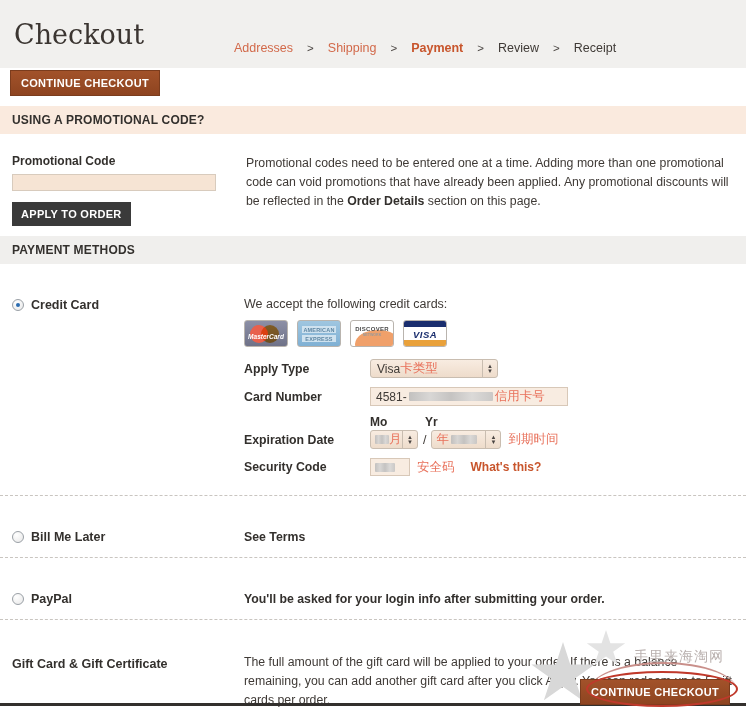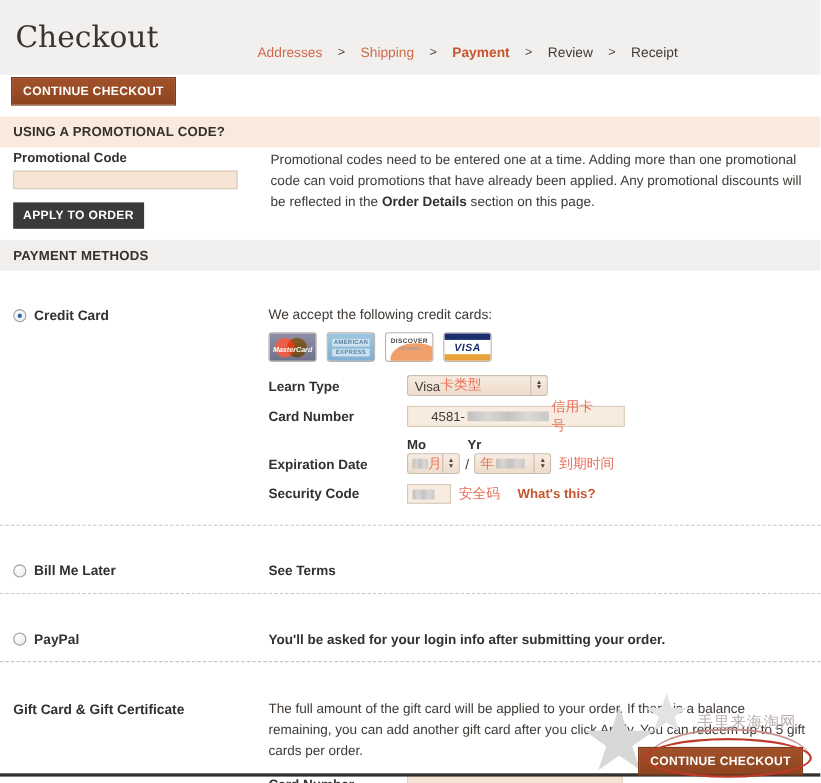--- a/index.html
+++ b/index.html
@@ -95,21 +95,21 @@
     color: #33302d;
     letter-spacing: 0.2px;
     padding: 7px 12px;
   }
   .sec-head.promo { background: #faeade; }
   .sec-head.methods { background: #f0efed; margin-top: 2px; }
 
   
   .promo-body {
     display: flex;
-    padding: 2px 12px 8px 12px;
+    padding: 20px 12px 8px 12px;
     justify-content: center;
   }
   .promo-left { width: 230px; }
   .promo-label {
     font-size: 12px;
     font-weight: bold;
     color: #33302d;
     margin-bottom: 5px;
   }
   .input-fill {
@@ -264,21 +264,21 @@
     line-height: 5px;
   }
   .sel-cardtype { width: 128px; }
 
   .text-box {
     background: #f8ece1;
     border: 1px solid #d8c8b8;
     height: 19px;
     display: flex;
     align-items: center;
-    padding: 0 21px;
+    padding: 0 5px;
     font-size: 12px;
     color: #3f3a36;
   }
   .box-cardnum { width: 198px; }
 
   .blur {
     display: inline-block;
     height: 9px;
     background: linear-gradient(to right,#b9b9b9,#d3d3d3,#bcbcbc,#d6d6d6,#c2c2c2);
     border-radius: 1px;
@@ -502,21 +502,21 @@
           <span class="sub">NETWORK</span>
         </div>
         <div class="cardlogo cl-visa">
           <span class="top"></span>
             <span class="bot"></span>
           <span class="t">VISA</span>
         </div>
       </div>
 
       <div class="fieldrow">
-        <div class="field-label">Learn Type</div>
+        <div class="field-label">Apply Type</div>
         <div class="fake-select sel-cardtype">
           <span>Visa</span>
           <span class="cn">卡类型</span>
           <span class="spin">▲<br>▼</span>
         </div>
       </div>
 
       <div class="fieldrow">
         <div class="field-label">Card Number</div>
         <div class="text-box box-cardnum">

